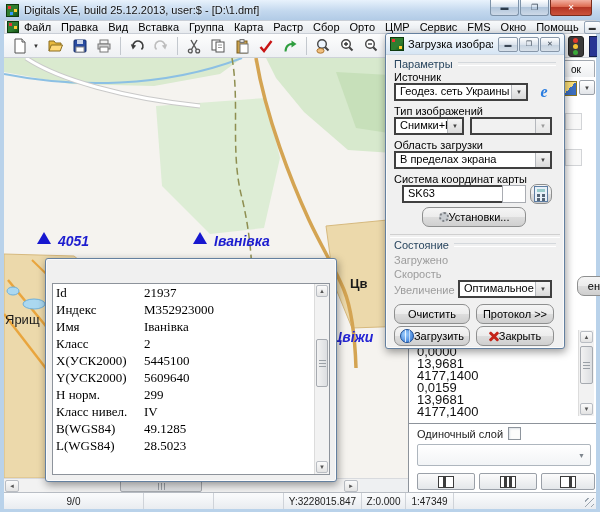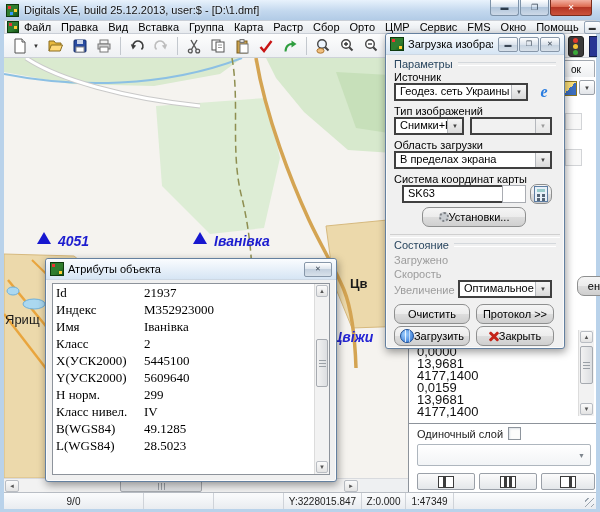--- a/index.html
+++ b/index.html
@@ -450,30 +450,20 @@
       <span class="redx"></span>
         <span>Закрыть</span>
     </div>
     <div class="btn" style="left:8px;top:292px;width:76px">
       <span class="globe"></span>
         <span>Загрузить</span>
     </div>
   </div>
 
   <div class="dlg" style="left:45px;top:258px;width:290px;height:222px">
-    <div class="dlg-title">
-      <span class="dico">
-          <i class="r" style="background:#e33;left:1px;top:1px"></i>
-          <i class="y" style="background:#fc3;right:1px;bottom:1px"></i>
-        </span>
-      <span class="tt">Атрибуты объекта</span>
-      <span class="aeros">
-          <span class="aero-sm" style="width:26px">✕</span>
-        </span>
-    </div>
     <div class="attr-body">
       <div class="attr-row">
           <span class="al">Id</span>
           <span class="av">21937</span>
         </div>
       <div class="attr-row">
           <span class="al">Индекс</span>
           <span class="av">M352923000</span>
         </div>
       <div class="attr-row">

